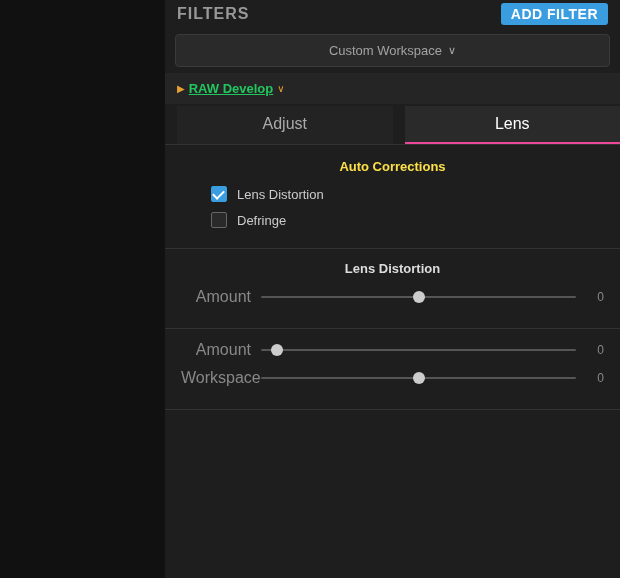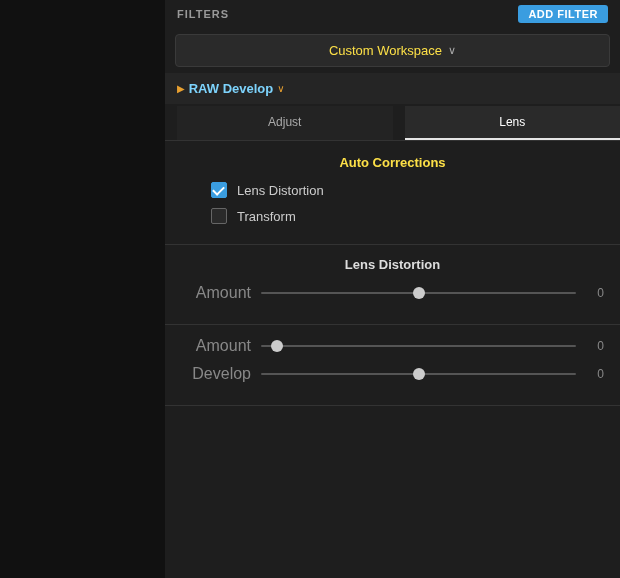--- a/index.html
+++ b/index.html
@@ -34,54 +34,54 @@
     .panel-header {
       display: flex;
       align-items: center;
       justify-content: space-between;
       padding: 0 12px;
       height: 28px;
       background: #1e1e1e;
     }
 
     .panel-header-title {
-      font-size: 11px;
+      font-size: 16px;
       font-weight: 700;
       color: #999;
       letter-spacing: 1px;
       text-transform: uppercase;
     }
 
     .add-filters-btn {
       background: #3a9de0;
       color: #fff;
       border: none;
       border-radius: 3px;
-      font-size: 11px;
+      font-size: 14px;
       font-weight: 600;
       padding: 3px 10px;
       cursor: pointer;
       letter-spacing: 0.5px;
     }
 
     
     .workspace-selector {
       background: #2a2a2a;
       border: 1px solid #3a3a3a;
       border-radius: 4px;
       margin: 6px 10px;
       padding: 8px 14px;
       display: flex;
       align-items: center;
       justify-content: center;
       cursor: pointer;
     }
 
     .workspace-selector-text {
-      color: #fde047;
+      color: #a3a3a3;
       font-size: 13px;
       font-weight: 500;
     }
 
     .workspace-chevron {
       color: #aaa;
       font-size: 11px;
       margin-left: 6px;
     }
 
@@ -94,54 +94,55 @@
       cursor: pointer;
     }
 
     .raw-develop-arrow {
       color: #e8a030;
       font-size: 10px;
       margin-right: 4px;
     }
 
     .raw-develop-label {
-      color: #7dd3fc;
+      color: #22c55e;
       font-size: 13px;
       font-weight: 600;
+      text-decoration: underline;
     }
 
     .raw-develop-chevron {
       color: #e8a030;
       font-size: 10px;
       margin-left: 4px;
     }
 
     
     .tabs-bar {
       display: flex;
       border-bottom: 1px solid #333;
       margin-top: 2px;
     }
 
     .tab {
       flex: 1;
       text-align: center;
       padding: 9px 0;
-      font-size: 12px;
+      font-size: 16px;
       color: #aaa;
       cursor: pointer;
       background: #232323;
       border-bottom: 2px solid transparent;
       margin-left: 12px;
     }
 
     .tab.active {
       color: #fff;
       background: #2a2a2a;
-      border-bottom: 2px solid #e5e5e5;
+      border-bottom: 2px solid #ec4899;
     }
 
     
     .content {
       flex: 1;
       overflow-y: auto;
       padding-bottom: 10px;
     }
 
     
@@ -314,21 +315,21 @@
       <div class="section-title">Auto Corrections</div>
 
       <div class="checkbox-row">
         <input type="checkbox" class="checkbox-input" checked="" style="">
         <label class="checkbox-label">Lens Distortion</label>
       </div>
 
 
       <div class="checkbox-row">
         <input type="checkbox" class="checkbox-input unchecked" style="">
-        <label class="checkbox-label">Transform</label>
+        <label class="checkbox-label">Defringe</label>
       </div>
     </div>
 
     <div class="slider-section">
       <div class="slider-section-title">Lens Distortion</div>
 
       <div class="slider-row">
         <span class="slider-label">Amount</span>
         <div class="slider-track-container">
           <div class="slider-track">
@@ -345,21 +346,21 @@
         <span class="slider-label">Amount</span>
         <div class="slider-track-container">
           <div class="slider-track">
             <div class="slider-thumb thumb-start"></div>
           </div>
         </div>
         <span class="slider-value">0</span>
       </div>
 
       <div class="slider-row">
-        <span class="slider-label">Develop</span>
+        <span class="slider-label">Workspace</span>
         <div class="slider-track-container">
           <div class="slider-track">
             <div class="slider-thumb thumb-midpoint"></div>
           </div>
         </div>
         <span class="slider-value">0</span>
       </div>
     </div>
 
   </div>

